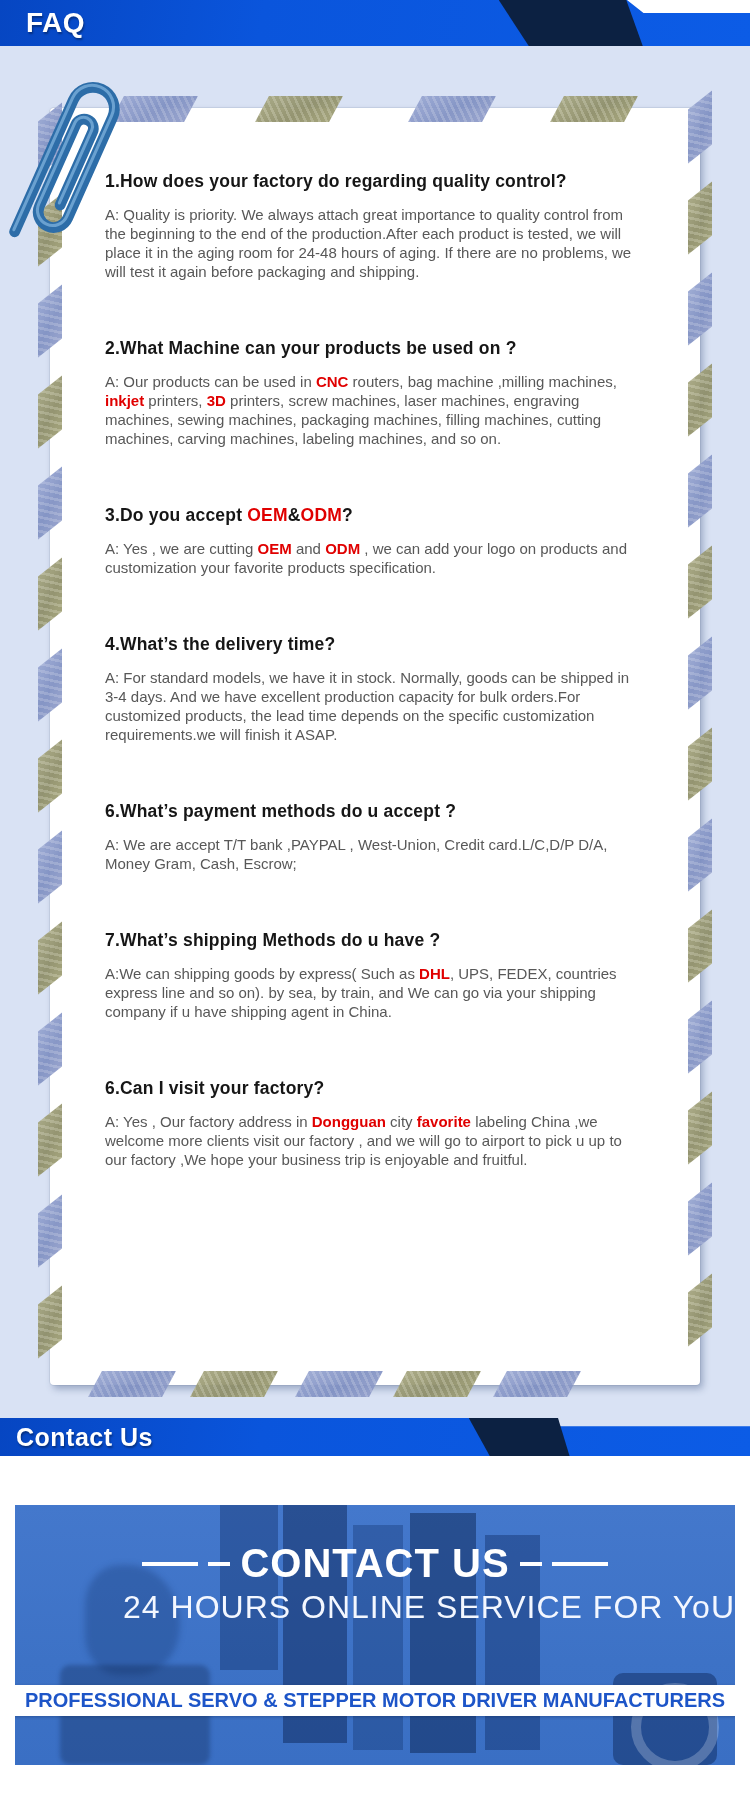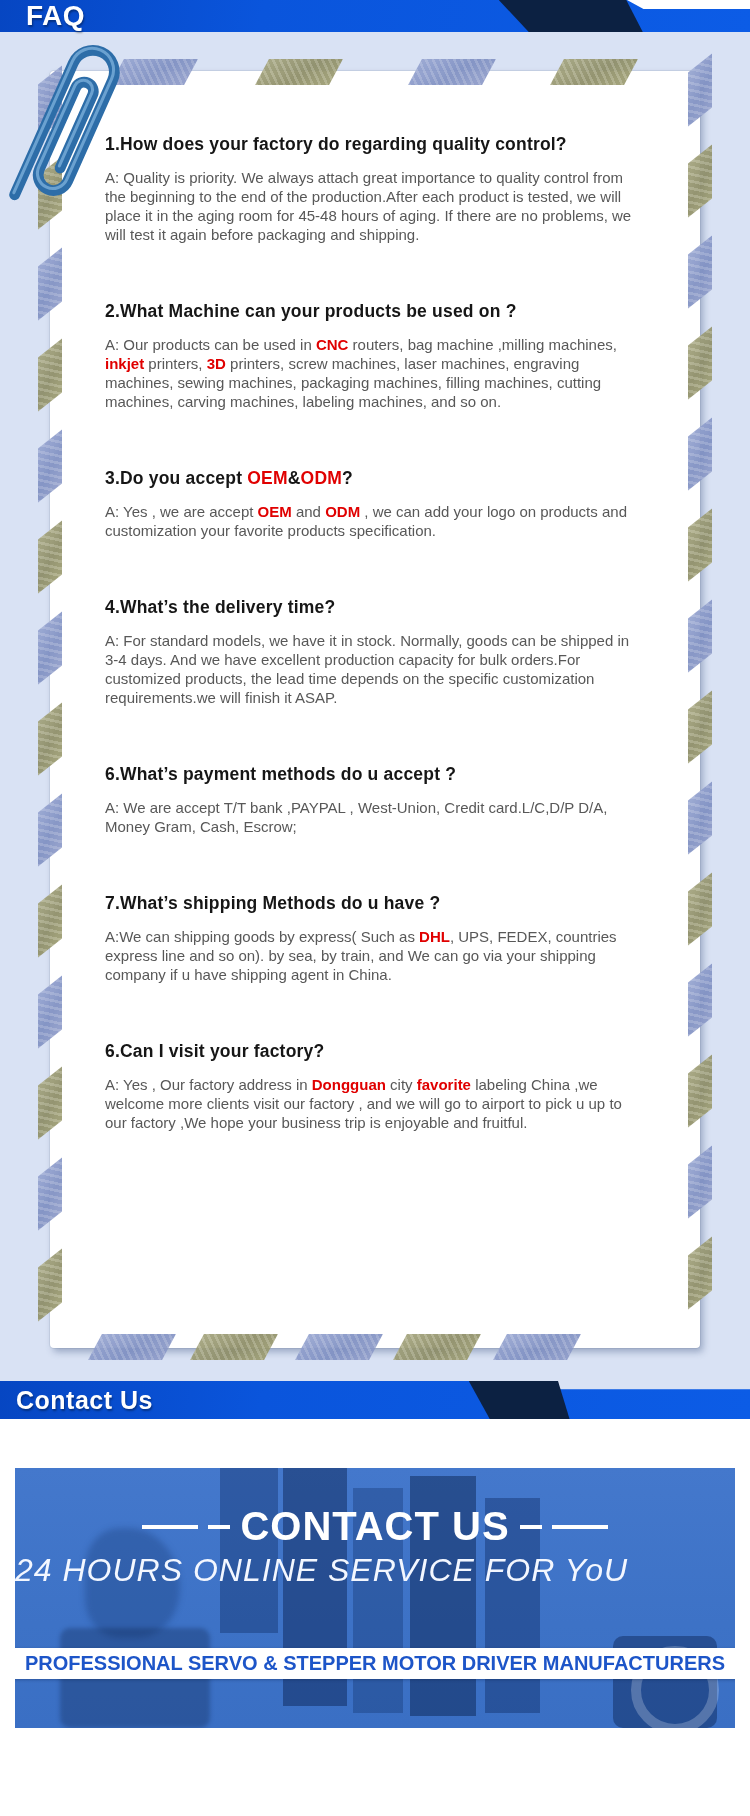--- a/index.html
+++ b/index.html
@@ -1,36 +1,36 @@
 <!DOCTYPE html>
 <html><head>
 <meta charset="utf-8">
 <style>
   html,body{margin:0;padding:0;background:#ffffff;}
   .page{position:relative;width:750px;height:1816px;margin:0 auto;overflow:hidden;
         background:#ffffff;font-family:"Liberation Sans",sans-serif;}
 
   
-  .banner{position:relative;height:32px;background:#ffffff;}
+  .banner{position:relative;height:46px;background:#ffffff;}
   .banner.contact{height:38px;background:#d9e2f4;}
   .banner-core{position:absolute;inset:0;
     background:linear-gradient(100deg,#0646c2 0%,#0a55dc 35%,#0c5ce6 100%);
     clip-path:polygon(0 0,83.6% 0,85.8% 28%,100% 28%,100% 100%,0 100%);}
   .banner.contact .banner-core{
     clip-path:polygon(0 0,69% 0,73.8% 22%,100% 22%,100% 100%,0 100%);}
   .banner-fold{position:absolute;top:0;left:66.5%;width:20%;height:100%;
     background:#0c2142;clip-path:polygon(0 0,85% 0,96% 100%,20% 100%,0 0);z-index:2;}
   .banner.contact .banner-fold{left:62.5%;width:14%;}
   .banner-title{position:absolute;z-index:3;left:26px;top:50%;transform:translateY(-50%);
     color:#ffffff;font-size:28px;font-weight:bold;letter-spacing:.5px;
     text-shadow:1px 2px 2px rgba(0,0,0,.35);}
   .banner.contact .banner-title{font-size:25px;left:16px;}
 
   
-  .faq-bg{background:#d9e2f4;padding:39px 0 33px;}
+  .faq-bg{background:#d9e2f4;padding:62px 0 33px;}
   .card{position:relative;width:650px;height:1277px;margin-left:50px;
     background:#ffffff;border-radius:4px;box-sizing:border-box;
     padding:62px 55px 30px 55px;
     box-shadow:3px 4px 7px rgba(80,100,140,.45),0 0 0 1px rgba(160,170,190,.25);}
   .faq-item{margin:0 0 56px 0;}
   .faq-item:last-child{margin-bottom:0;}
   .faq-q{margin:0 0 13px 0;font-size:17.5px;line-height:22px;color:#161616;
     font-weight:bold;letter-spacing:.2px;}
   .faq-a{margin:0;font-size:15px;line-height:19px;color:#585858;}
   .red{color:#e00000;font-weight:bold;}
@@ -54,22 +54,22 @@
   .contact-gap{height:49px;background:#ffffff;}
   .contact-hero{position:relative;margin:0 15px;height:260px;overflow:hidden;
     background:linear-gradient(180deg,#4478cc 0%,#3d72c6 60%,#3a6fc4 100%);}
   .sil{position:absolute;}
   .hero-row{position:absolute;top:36px;left:0;right:0;z-index:4;
     display:flex;align-items:center;justify-content:center;gap:10px;}
   .hero-title{font-size:40px;font-weight:bold;color:#ffffff;letter-spacing:1px;
     white-space:nowrap;}
   .dash{display:inline-block;height:4px;background:#ffffff;}
   .dash.long{width:56px;} .dash.short{width:22px;}
-  .hero-sub{position:absolute;top:84px;left:0;right:0;z-index:4;text-align:left;
-    font-size:32px;color:#f3f7ff;letter-spacing:1px;white-space:nowrap;font-style:italic;}
+  .hero-sub{position:absolute;top:84px;left:0;right:0;z-index:4;text-align:right;
+    font-size:32px;color:#f3f7ff;letter-spacing:1px;white-space:nowrap;}
   .hero-strip{position:absolute;top:180px;left:50%;transform:translateX(-50%);z-index:4;
     background:#ffffff;color:#1d55c8;font-weight:bold;font-size:20px;
     padding:4px 12px;white-space:nowrap;box-shadow:0 1px 3px rgba(0,20,60,.3);}
   .bottom-gap{height:51px;background:#ffffff;}
 </style>
 </head>
 <body>
 
 <div class="page">
 
@@ -83,29 +83,29 @@
     <div class="card" id="faq-card">
 
       <svg class="paperclip" width="92" height="215" viewBox="0 0 60 140">
         <path d="M22 128 L22 34 A14 14 0 0 1 50 34 L50 106 A10 10 0 0 1 30 106 L30 48 A6 6 0 0 1 42 48 L42 100" fill="none" stroke="#2d6da8" stroke-width="7" stroke-linecap="round"></path>
         <path d="M21 127 L21 33 A14 14 0 0 1 49 33 L49 105 A10 10 0 0 1 29 105 L29 47 A6 6 0 0 1 41 47 L41 99" fill="none" stroke="#79aeda" stroke-width="2" stroke-linecap="round" opacity=".8"></path>
       </svg>
 
       <div id="faq-list">
           <div class="faq-item">
             <h3 class="faq-q"><span>1.How does your factory do regarding quality control?</span></h3>
-            <p class="faq-a"><span>A: Quality is priority. We always attach great importance to quality control from the beginning to the end of the production.After each product is tested, we will place it in the aging room for 45-48 hours of aging. If there are no problems, we will test it again before packaging and shipping.</span></p>
+            <p class="faq-a"><span>A: Quality is priority. We always attach great importance to quality control from the beginning to the end of the production.After each product is tested, we will place it in the aging room for 24-48 hours of aging. If there are no problems, we will test it again before packaging and shipping.</span></p>
           </div>
           <div class="faq-item">
             <h3 class="faq-q"><span>2.What Machine can your products be used on ?</span></h3>
             <p class="faq-a"><span>A: Our products can be used in </span><span class="red">CNC</span><span> routers, bag machine ,milling machines, </span><span class="red">inkjet</span><span> printers, </span><span class="red">3D</span><span> printers, screw machines, laser machines, engraving machines, sewing machines, packaging machines, filling machines, cutting machines, carving machines, labeling machines, and so on.</span></p>
           </div>
           <div class="faq-item">
             <h3 class="faq-q"><span>3.Do you accept </span><span class="red">OEM</span><span>&amp;</span><span class="red">ODM</span><span>?</span></h3>
-            <p class="faq-a"><span>A: Yes , we are accept </span><span class="red">OEM</span><span> and </span><span class="red">ODM</span><span> , we can add your logo on products and customization your favorite products specification.</span></p>
+            <p class="faq-a"><span>A: Yes , we are cutting </span><span class="red">OEM</span><span> and </span><span class="red">ODM</span><span> , we can add your logo on products and customization your favorite products specification.</span></p>
           </div>
           <div class="faq-item">
             <h3 class="faq-q"><span>4.What’s the delivery time?</span></h3>
             <p class="faq-a"><span>A: For standard models, we have it in stock. Normally, goods can be shipped in 3-4 days. And we have excellent production capacity for bulk orders.For customized products, the lead time depends on the specific customization requirements.we will finish it ASAP.</span></p>
           </div>
           <div class="faq-item">
             <h3 class="faq-q"><span>6.What’s payment methods do u accept ?</span></h3>
             <p class="faq-a"><span>A: We are accept T/T bank ,PAYPAL , West-Union, Credit card.L/C,D/P D/A, Money Gram, Cash, Escrow;</span></p>
           </div>
           <div class="faq-item">

